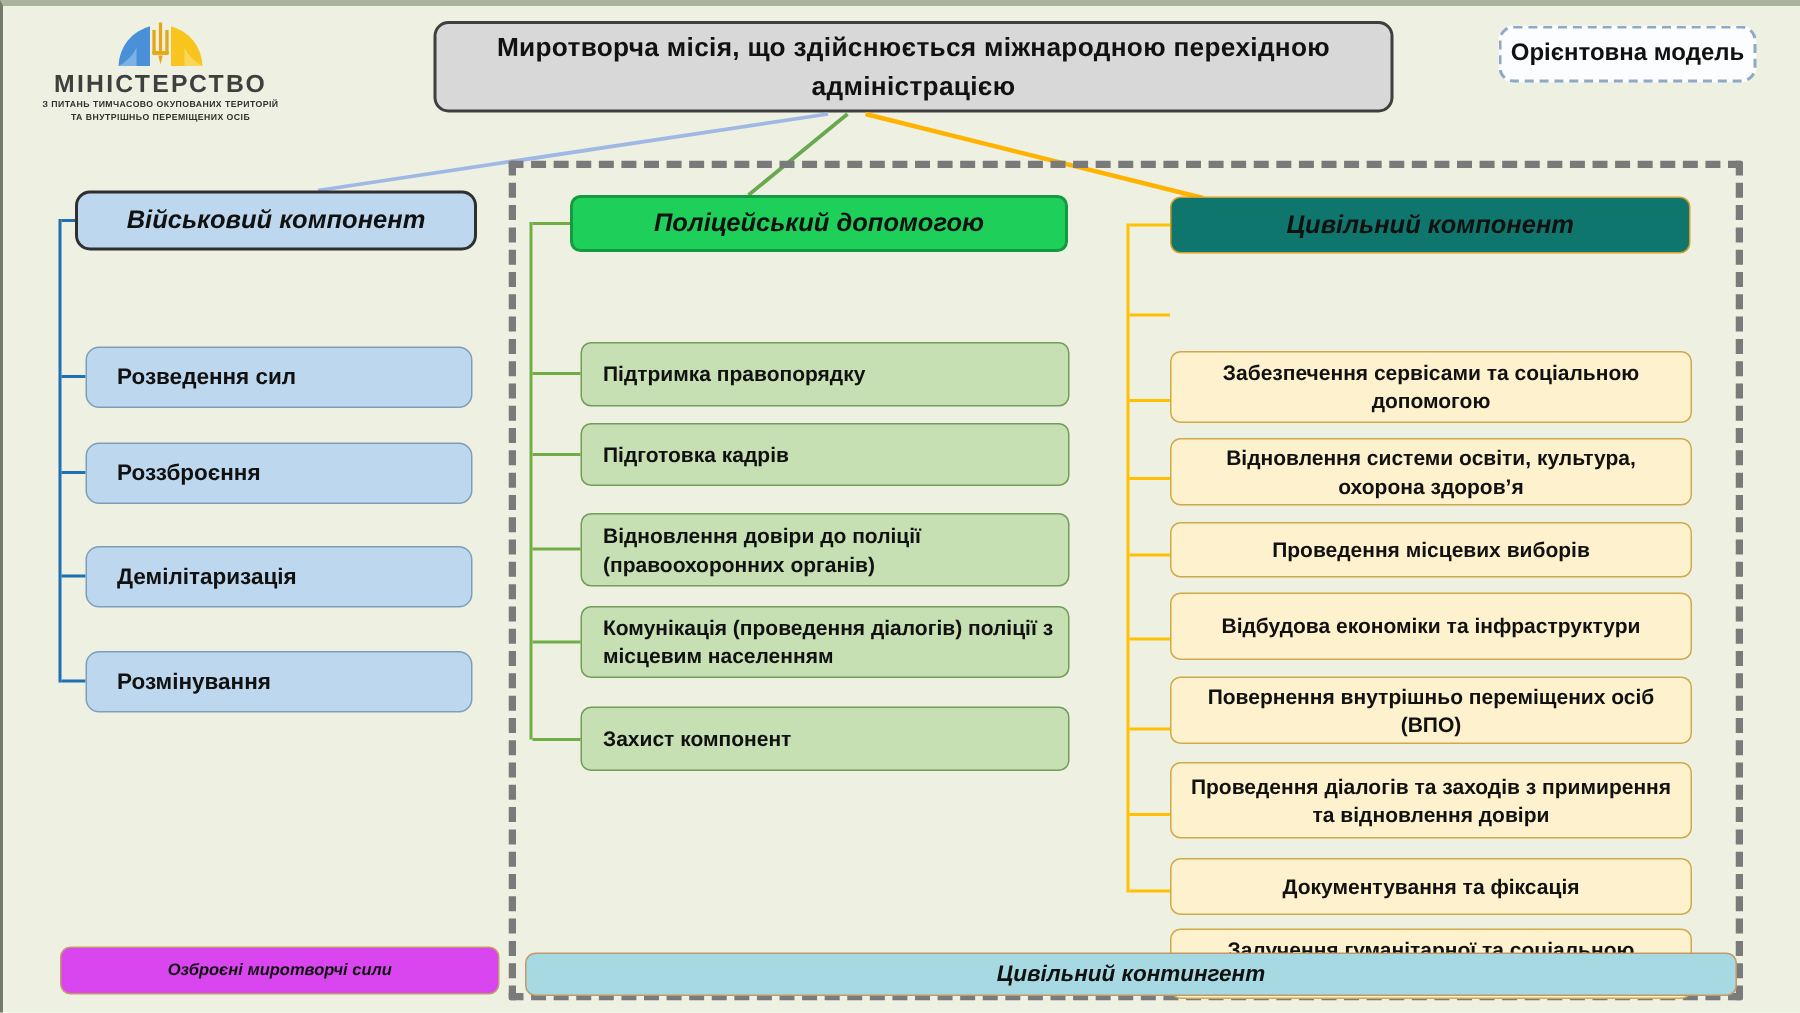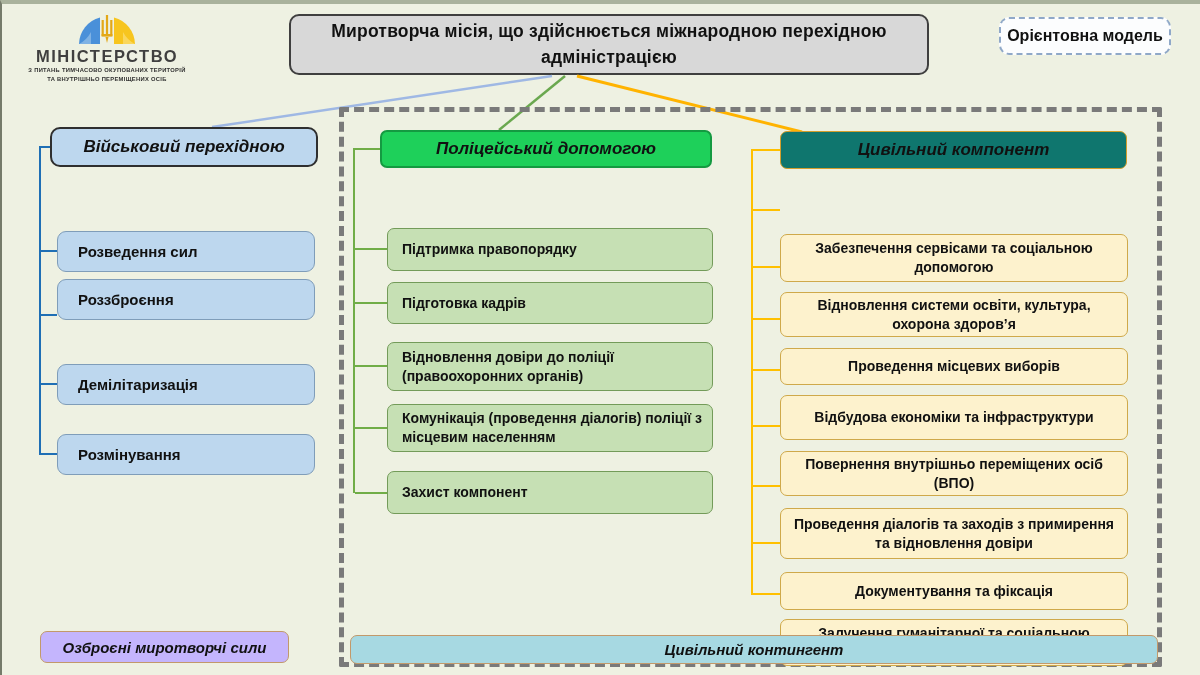--- a/index.html
+++ b/index.html
@@ -44,22 +44,22 @@
     padding-left:14px;line-height:1.35;}
   .pol-line{background:#70ad47;}
   
   .civ-header{left:778px;top:127px;width:347px;height:38px;border-radius:7px;
     background:#0f766e;border:1.5px solid #d29e2c;font-size:17px;}
   .civ-item{left:778px;width:348px;border-radius:7px;
     background:#fdf2cd;border:1.5px solid #cfa94a;font-size:14px;font-weight:bold;color:#111;
     justify-content:center;text-align:center;line-height:1.35;padding:0 8px;margin-top:48px;}
   .civ-line{background:#ffc000;}
   
-  .foot-mil{left:38px;top:627px;width:249px;height:32px;border-radius:7px;
-    background:#c4b5fd;border:1.5px solid #c2996b;font-size:15px;}
+  .foot-mil{left:38px;top:627px;width:293px;height:32px;border-radius:7px;
+    background:#d946ef;border:1.5px solid #c2996b;font-size:11px;}
   .foot-civ{left:348px;top:631px;width:808px;height:29px;border-radius:7px;
     background:#a7d9e2;border:1.5px solid #c2996b;font-size:15px;}
   
   .logo{left:25px;top:8px;width:160px;text-align:center;}
   .logo-name{font-size:16.5px;font-weight:bold;color:#3f3f3f;letter-spacing:1.5px;margin-top:1px;}
   .logo-sub{font-size:5.8px;font-weight:bold;color:#2f2f2f;letter-spacing:.3px;line-height:1.5;}
   svg{display:block;}
 </style>
 </head>
 <body>
@@ -90,29 +90,29 @@
   <div class="box ctr bold model-badge">Орієнтовна модель</div>
 
   <svg class="abs" style="left:0;top:0;" width="1200" height="675">
     <line x1="550" y1="72" x2="210" y2="123" stroke="#9fb8e4" stroke-width="2.5"></line>
     <line x1="563" y1="72" x2="497" y2="126" stroke="#6aa84f" stroke-width="2.5"></line>
     <line x1="575" y1="72" x2="800" y2="128" stroke="#ffb300" stroke-width="3"></line>
   </svg>
 
   <div class="abs dashed-zone"></div>
 
-  <div class="box ctr bi mil-header">Військовий перехідною</div>
+  <div class="box ctr bi mil-header">Військовий компонент</div>
   <div class="abs mil-line" style="left:37px;top:142px;width:2px;height:309px;"></div>
   <div class="abs mil-line" style="left:39px;top:142px;width:9px;height:2px;"></div>
   <div class="abs mil-line" style="left:39px;top:246px;width:16px;height:2px;"></div>
   <div class="abs mil-line" style="left:39px;top:310px;width:16px;height:2px;"></div>
   <div class="abs mil-line" style="left:39px;top:379px;width:16px;height:2px;"></div>
   <div class="abs mil-line" style="left:39px;top:449px;width:16px;height:2px;"></div>
   <div class="box mil-item" style="top:227px;">Розведення сил</div>
-  <div class="box mil-item" style="top:275px;">Роззброєння</div>
+  <div class="box mil-item" style="top:291px;">Роззброєння</div>
   <div class="box mil-item" style="top:360px;">Демілітаризація</div>
   <div class="box mil-item" style="top:430px;">Розмінування</div>
 
   <div class="box ctr bi pol-header">Поліцейський допомогою</div>
   <div class="abs pol-line" style="left:351px;top:144px;width:2px;height:345px;"></div>
   <div class="abs pol-line" style="left:353px;top:144px;width:25px;height:2px;"></div>
   <div class="abs pol-line" style="left:353px;top:244px;width:32px;height:2px;"></div>
   <div class="abs pol-line" style="left:353px;top:298px;width:32px;height:2px;"></div>
   <div class="abs pol-line" style="left:353px;top:361px;width:32px;height:2px;"></div>
   <div class="abs pol-line" style="left:353px;top:423px;width:32px;height:2px;"></div>

